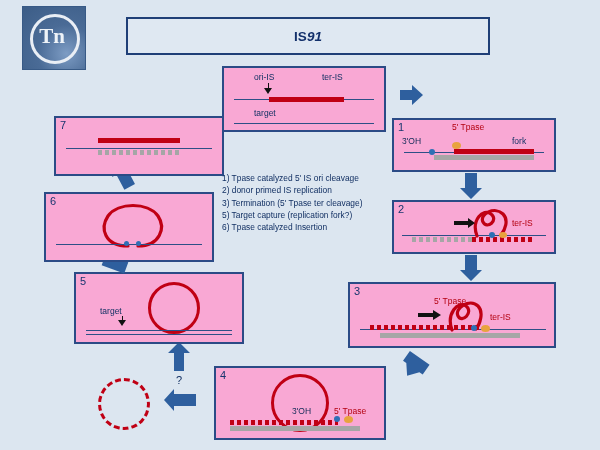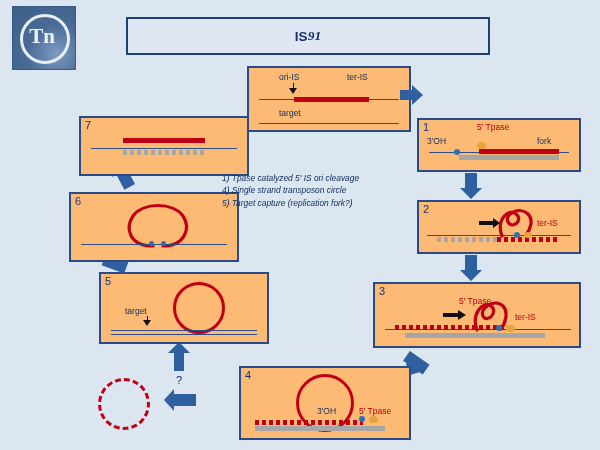--- a/index.html
+++ b/index.html
@@ -6,21 +6,21 @@
   body{
     width:600px;height:450px;overflow:hidden;
     background:#dce6f0;
     font-family:"Liberation Sans", sans-serif;
     position:relative;
   }
   .slide{position:absolute;left:0;top:0;width:600px;height:450px;}
 
   
   .logo{
-    position:absolute;left:12px;top:6px;width:62px;height:62px;
+    position:absolute;left:22px;top:6px;width:62px;height:62px;
     background:#4a6fa0;
     background-image:radial-gradient(circle at 70% 75%, #7d9cc4 0%, #4a6b96 45%, #3c5d87 100%);
     border:1px solid #385a86;
     text-decoration:underline;
   }
   .logo .ring{
     position:absolute;left:7px;top:7px;width:44px;height:44px;
     border:3px solid #e9eef5;border-radius:50%;
   }
   .logo .ltxt{
@@ -30,25 +30,25 @@
     font-family:"Liberation Serif", serif;
   }
 
   
   .title-box{
     position:absolute;left:126px;top:17px;width:360px;height:34px;
     border:2px solid #1f3f77;background:#dfe8f2;
     display:flex;align-items:center;justify-content:center;
     color:#13306b;font-size:13.5px;font-weight:bold;letter-spacing:.1px;
   }
-  .title-box .it{font-style:italic;font-family:Liberation Serif, serif;}
+  .title-box .it{font-style:italic;}
 
   
   .panel{
-    position:absolute;border:2px solid #2b4b86;background:#fdba74;margin-left:25px;
+    position:absolute;border:2px solid #2b4b86;background:#f9a8d4;
   }
   .pnum{
     position:absolute;left:4px;top:1px;font-size:11px;color:#1b3straight;
     color:#17356e;font-weight:normal;
   }
   .lbl{position:absolute;font-size:8.5px;color:#123063;white-space:nowrap;}
   .lbl.red{color:#b3000f;}
   .lbl.dark{color:#102a57;}
 
   
@@ -83,21 +83,21 @@
   .dcircle{
     position:absolute;border-radius:50%;
     border:3px dashed #c00014;
   }
 
   
   .steps{
     position:absolute;left:222px;top:172px;width:200px;
     font-size:8.4px;line-height:12.3px;color:#123063;
   }
-  .steps div{white-space:nowrap;font-style:italic;}
+  .steps div{white-space:nowrap;}
 
   .qmark{position:absolute;font-size:11px;color:#123063;}
 </style>
 </head>
 <body>
 
 <div class="slide">
 
   <div class="logo">
     <div class="ring"></div>
@@ -250,17 +250,19 @@
 
   <div class="panel" style="left:54px;top:116px;width:166px;height:56px;">
     <div class="pnum">7</div>
     <div class="redbar" style="left:42px;top:20px;width:82px;"></div>
     <div class="line" style="left:10px;top:30px;width:146px;"></div>
     <div class="dashgrey" style="left:42px;top:32px;width:82px;"></div>
   </div>
 
   <div class="steps">
     <div>1)  Tpase catalyzed 5' IS ori  cleavage</div>
-    <div>4)  Single strand transposon circle</div>
+    <div>2)  donor primed IS  replication</div>
+    <div>3)  Termination (5' Tpase ter cleavage)</div>
     <div>5)  Target capture (replication fork?)</div>
+    <div>6)  Tpase catalyzed Insertion</div>
   </div>
 
 </div>
 
 </body></html>

